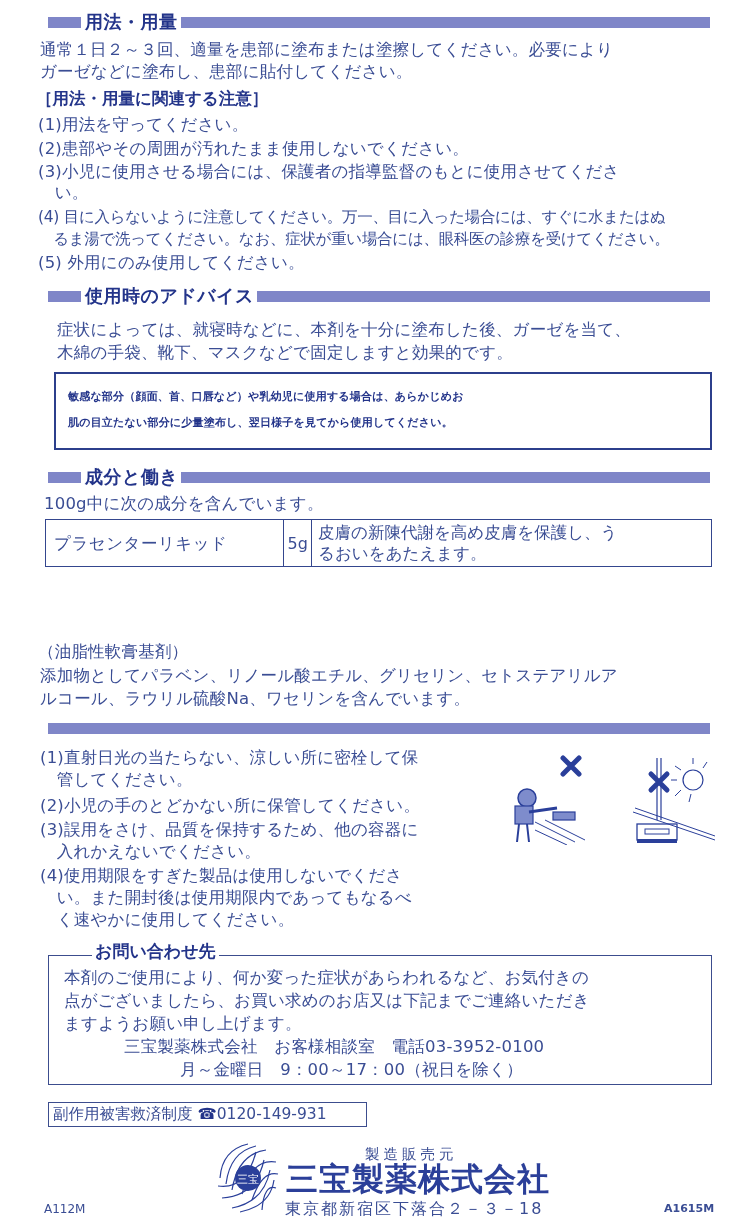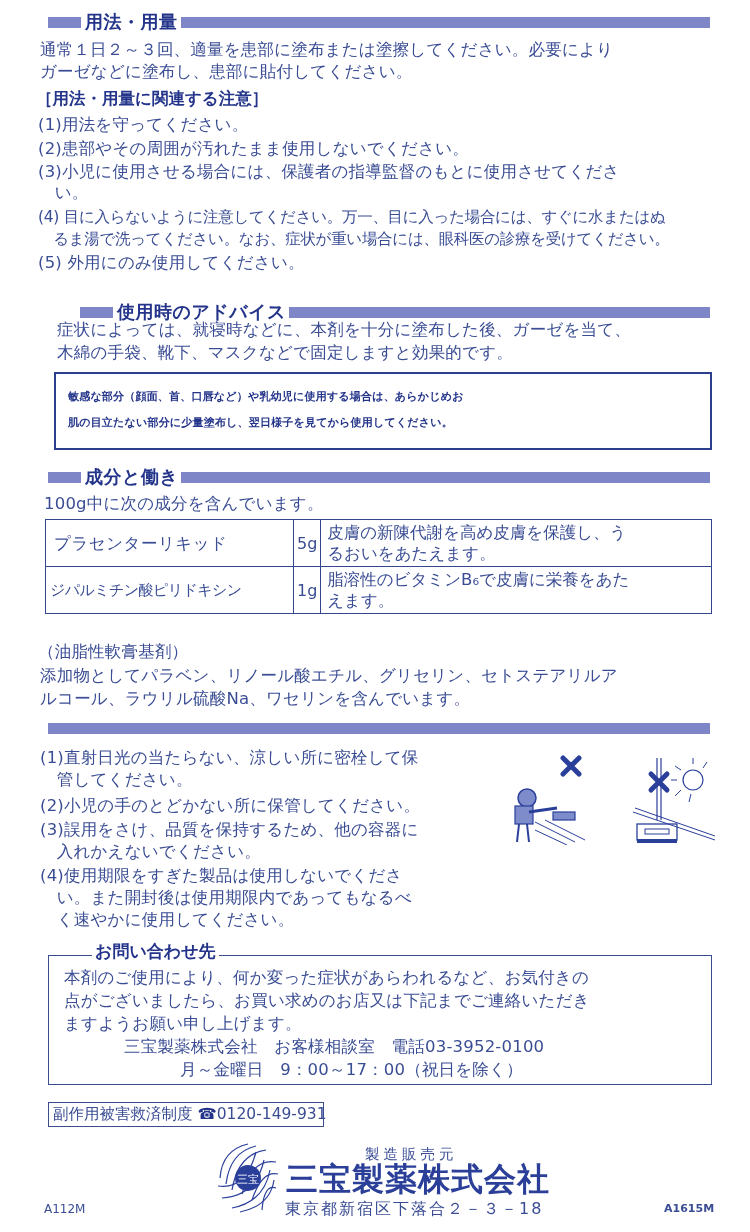--- a/index.html
+++ b/index.html
@@ -13,42 +13,42 @@
   .txt { font-size: 16.5px; line-height: 23px; color: #3a4d94; white-space: nowrap; letter-spacing: 0.2px; }
   .sub-head { font-weight: bold; font-size: 16.5px; color: #23348a; white-space: nowrap; }
   .warn-box { position: absolute; left: 54px; top: 372px; width: 658px; height: 78px; border: 2px solid #2c3f8c; padding: 10px 0 0 12px; }
   .warn-box div { font-weight: bold; font-size: 11px; line-height: 26px; color: #23348a; white-space: nowrap; letter-spacing: 0.2px; }
   table.ing { position: absolute; left: 45px; top: 519px; width: 667px; border-collapse: collapse; }
   table.ing td, table.ing th { border: 1px solid #34468e; font-weight: normal; color: #3a4d94; font-size: 16px; }
   table.ing th { height: 24px; text-align: center; }
   table.ing td { height: 47px; line-height: 21px; }
   .contact-box { position: absolute; left: 48px; top: 955px; width: 664px; height: 130px; border: 1.5px solid #3c4d8e; }
   .contact-title { position: absolute; left: 92px; top: 940px; background: #fff; padding: 0 3px; font-weight: bold; font-size: 17px; color: #23348a; line-height: 22px; }
-  .relief { position: absolute; left: 48px; top: 1102px; width: 276px; height: 25px; border: 1.5px solid #3c4d8e; font-size: 15.5px; line-height: 22px; padding-left: 4px; color: #3a4d94; white-space: nowrap; }
+  .relief { position: absolute; left: 48px; top: 1102px; width: 319px; height: 25px; border: 1.5px solid #3c4d8e; font-size: 15.5px; line-height: 22px; padding-left: 4px; color: #3a4d94; white-space: nowrap; }
 </style>
 </head>
 <body>
 
 <div class="sec-head" style="top:12px;">
   <div class="lead"></div>
   <div class="title">用法・用量</div>
   <div class="bar"></div>
 </div>
 <div class="abs txt" style="left:40px; top:38px;">通常１日２～３回、適量を患部に塗布または塗擦してください。必要により</div>
 <div class="abs txt" style="left:40px; top:60px;">ガーゼなどに塗布し、患部に貼付してください。</div>
 <div class="abs sub-head" style="left:36px; top:88px;">［用法・用量に関連する注意］</div>
 <div class="abs txt" style="left:38px; top:113px;">(1)用法を守ってください。</div>
 <div class="abs txt" style="left:38px; top:137px;">(2)患部やその周囲が汚れたまま使用しないでください。</div>
 <div class="abs txt" style="left:38px; top:160px;">(3)小児に使用させる場合には、保護者の指導監督のもとに使用させてくださ</div>
 <div class="abs txt" style="left:38px; top:181px;">　い。</div>
 <div class="abs txt" style="left:38px; top:206px; font-size:15.5px; letter-spacing:-0.3px;">(4) 目に入らないように注意してください。万一、目に入った場合には、すぐに水またはぬ</div>
 <div class="abs txt" style="left:38px; top:228px; font-size:15.5px; letter-spacing:-0.3px;">　るま湯で洗ってください。なお、症状が重い場合には、眼科医の診療を受けてください。</div>
 <div class="abs txt" style="left:38px; top:251px;">(5) 外用にのみ使用してください。</div>
 
-<div class="sec-head" style="top:302px;margin-left:32px;">
+<div class="sec-head" style="top:286px;">
   <div class="lead"></div>
   <div class="title">使用時のアドバイス</div>
   <div class="bar"></div>
 </div>
 <div class="abs txt" style="left:57px; top:318px;">症状によっては、就寝時などに、本剤を十分に塗布した後、ガーゼを当て、</div>
 <div class="abs txt" style="left:57px; top:341px;">木綿の手袋、靴下、マスクなどで固定しますと効果的です。</div>
 <div class="warn-box">
   <div>敏感な部分（顔面、首、口唇など）や乳幼児に使用する場合は、あらかじめお</div>
   <div>肌の目立たない部分に少量塗布し、翌日様子を見てから使用してください。</div>
 </div>
@@ -60,28 +60,20 @@
 </div>
 <div class="abs txt" style="left:44px; top:492px;">100g中に次の成分を含んでいます。</div>
 <table class="ing">
   <tbody>
   <tr>
     <td style="padding-left:8px; font-size:16.5px; letter-spacing:0.5px;">プラセンターリキッド</td>
     <td style="text-align:center;">5g</td>
     <td style="padding-left:6px; font-size:16.5px;">
       <div>皮膚の新陳代謝を高め皮膚を保護し、う</div>
       <div>るおいをあたえます。</div>
-    </td>
-  </tr>
-  <tr>
-    <td style="padding-left:4px; font-size:15px; letter-spacing:-0.6px;">ジパルミチン酸ピリドキシン</td>
-    <td style="text-align:center;">1g</td>
-    <td style="padding-left:6px; font-size:16.5px;">
-      <div>脂溶性のビタミンB₆で皮膚に栄養をあた</div>
-      <div>えます。</div>
     </td>
   </tr>
 </tbody>
   </table>
 <div class="abs txt" style="left:38px; top:640px;">（油脂性軟膏基剤）</div>
 <div class="abs txt" style="left:40px; top:664px;">添加物としてパラベン、リノール酸エチル、グリセリン、セトステアリルア</div>
 <div class="abs txt" style="left:40px; top:687px;">ルコール、ラウリル硫酸Na、ワセリンを含んでいます。</div>
 
 <div class="sec-head" style="top:718px;">
   <div class="lead"></div>

